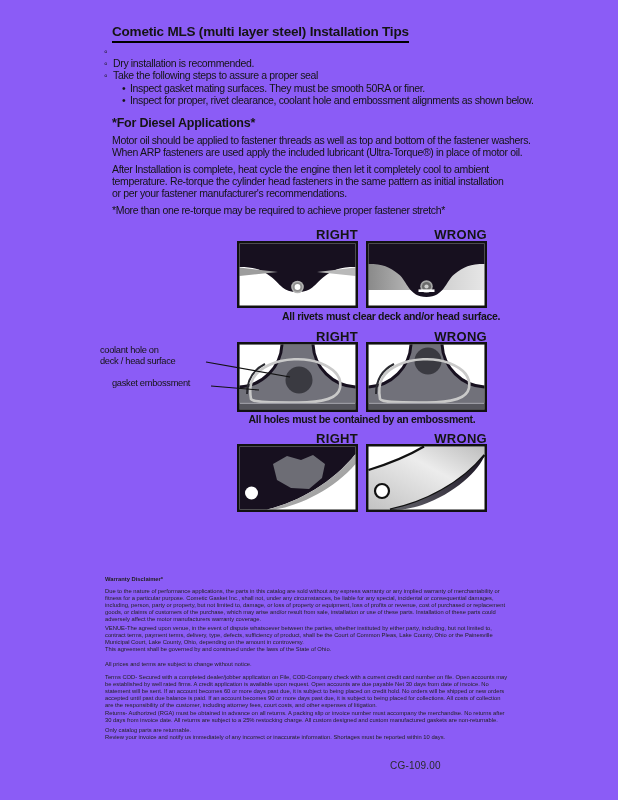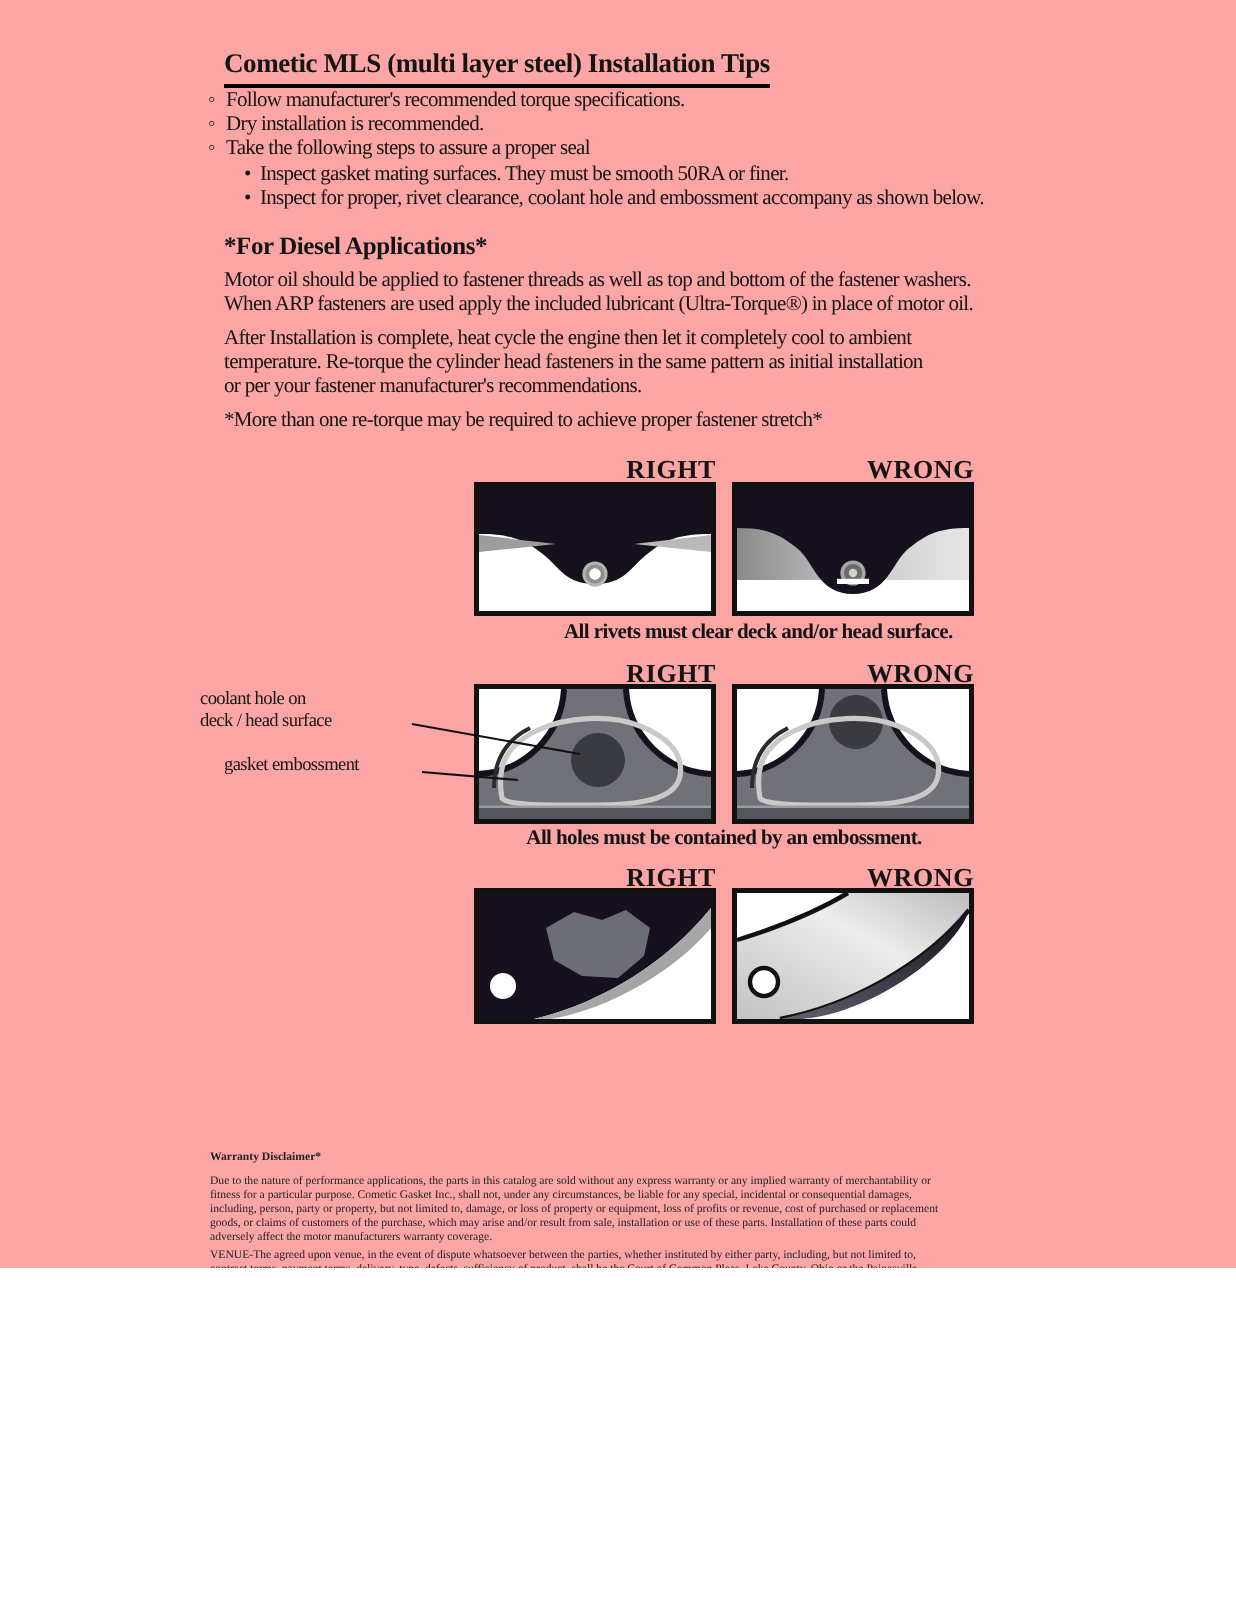--- a/index.html
+++ b/index.html
@@ -1,19 +1,19 @@
 <!DOCTYPE html>
 <html><head>
 <meta charset="utf-8">
 <style>
   * { margin:0; padding:0; box-sizing:border-box; }
   html,body { background:#ffffff; }
   .page {
-    position:relative; width:618px; height:634px; background:#fca5a5;
-    font-family:Liberation Serif, serif; color:#141414; overflow:hidden;
+    position:relative; width:618px; height:800px; background:#8b5cf6;
+    font-family:Liberation Sans, sans-serif; color:#141414; overflow:hidden;
   }
   .abs { position:absolute; }
   .title {
     left:112px; top:24px; font-size:13.5px; font-weight:700; letter-spacing:-0.2px;
     border-bottom:2px solid #000; padding-bottom:2px;
   }
   .bullets { left:104px; top:45px; font-size:10.5px; line-height:12.2px; letter-spacing:-0.35px; }
   .b { display:flex; align-items:flex-start; }
   .b .g { display:inline-block; width:9px; flex:0 0 9px; }
   .b.sub { margin-left:18px; }
@@ -33,37 +33,36 @@
 </head>
 <body>
 
 <div class="page">
 
   <div class="abs title">Cometic MLS (multi layer steel) Installation Tips</div>
 
   <div class="abs bullets">
     <div class="b">
       <span class="g">◦</span>
-      <span>Follow manufacturer's recommended torque specifications.</span>
     </div>
     <div class="b">
       <span class="g">◦</span>
       <span>Dry installation is recommended.</span>
     </div>
     <div class="b">
       <span class="g">◦</span>
       <span>Take the following steps to assure a proper seal</span>
     </div>
     <div class="b sub">
       <span class="g">•</span>
       <span>Inspect gasket mating surfaces.  They must be smooth 50RA or finer.</span>
     </div>
     <div class="b sub">
       <span class="g">•</span>
-      <span>Inspect for proper, rivet clearance, coolant hole and embossment accompany as shown below.</span>
+      <span>Inspect for proper, rivet clearance, coolant hole and embossment alignments as shown below.</span>
     </div>
   </div>
 
   <div class="abs h2">*For Diesel Applications*</div>
   <div class="abs para" style="top:135px;">Motor oil should be applied to fastener threads as well as top and bottom of the fastener washers.
 When ARP fasteners are used apply the included lubricant (Ultra-Torque®) in place of motor oil.</div>
   <div class="abs para" style="top:164px;">After Installation is complete, heat cycle the engine then let it completely cool to ambient
 temperature. Re-torque the cylinder head fasteners in the same pattern as initial installation
 or per your fastener manufacturer's recommendations.</div>
   <div class="abs para" style="top:205px;">*More than one re-torque may be required to achieve proper fastener stretch*</div>

